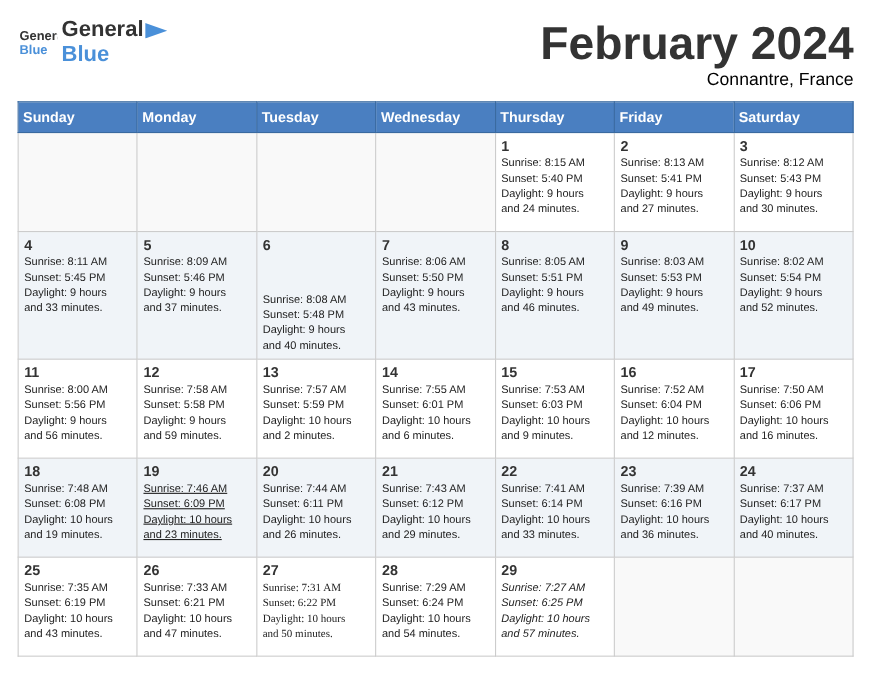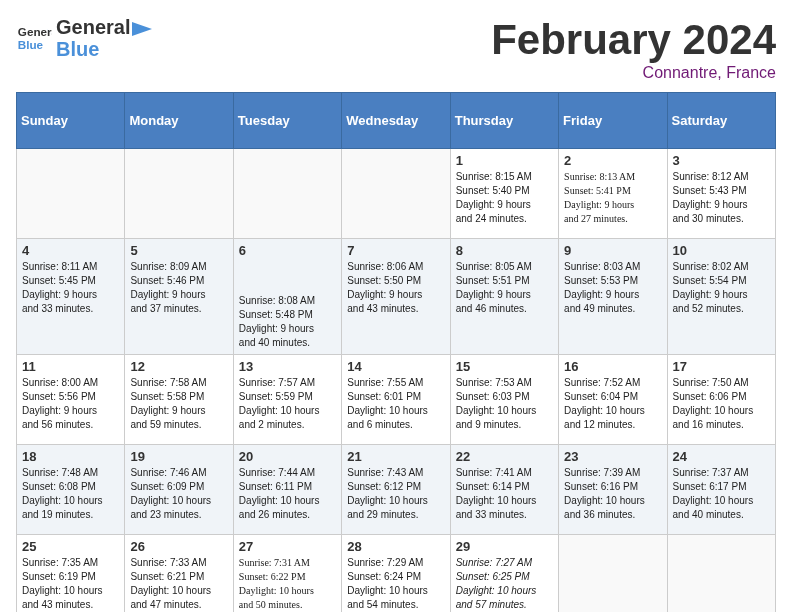--- a/index.html
+++ b/index.html
@@ -28,34 +28,34 @@
     .title-block {
       text-align: right;
     }
     .title-block h1 {
       font-size: 42px;
       font-weight: bold;
       color: #333;
     }
     .title-block h2 {
       font-size: 16px;
-      color: #701a75;
+      color: #000000;
       font-weight: normal;
     }
     table {
       width: 100%;
       border-collapse: collapse;
       font-size: 11px;
     }
     thead tr {
       background-color: #4a7fc1;
       color: #fff;
     }
     thead th {
-      padding: 20px 4px;
+      padding: 6px 4px;
       text-align: left;
       font-size: 13px;
       font-weight: bold;
       border: 1px solid #3a6aa0;
     }
     tbody tr {
       vertical-align: top;
     }
     tbody tr:nth-child(odd) {
       background-color: #ffffff;
@@ -131,21 +131,21 @@
         <td class="empty-cell"></td>
         <td>
           <span class="day-number">1</span>
           <div class="cell-info" style="white-space: pre-line;">Sunrise: 8:15 AM
 Sunset: 5:40 PM
 Daylight: 9 hours
 and 24 minutes.</div>
         </td>
         <td>
           <span class="day-number">2</span>
-          <div class="cell-info" style="white-space: pre-line; font-family: Liberation Serif, serif;">Sunrise: 8:13 AM
+          <div class="cell-info" style="white-space: pre-line;">Sunrise: 8:13 AM
 Sunset: 5:41 PM
 Daylight: 9 hours
 and 27 minutes.</div>
         </td>
         <td>
           <span class="day-number">3</span>
           <div class="cell-info" style="white-space: pre-line;">Sunrise: 8:12 AM
 Sunset: 5:43 PM
 Daylight: 9 hours
 and 30 minutes.</div>
@@ -256,21 +256,21 @@
       <tr>
         <td>
           <span class="day-number">18</span>
           <div class="cell-info" style="white-space: pre-line;">Sunrise: 7:48 AM
 Sunset: 6:08 PM
 Daylight: 10 hours
 and 19 minutes.</div>
         </td>
         <td>
           <span class="day-number">19</span>
-          <div class="cell-info" style="white-space: pre-line;">Sunrise: 7:46 AM
+          <div class="cell-info" style="white-space: pre-line; text-decoration: underline;">Sunrise: 7:46 AM
 Sunset: 6:09 PM
 Daylight: 10 hours
 and 23 minutes.</div>
         </td>
         <td>
           <span class="day-number">20</span>
           <div class="cell-info" style="white-space: pre-line;">Sunrise: 7:44 AM
 Sunset: 6:11 PM
 Daylight: 10 hours
 and 26 minutes.</div>

